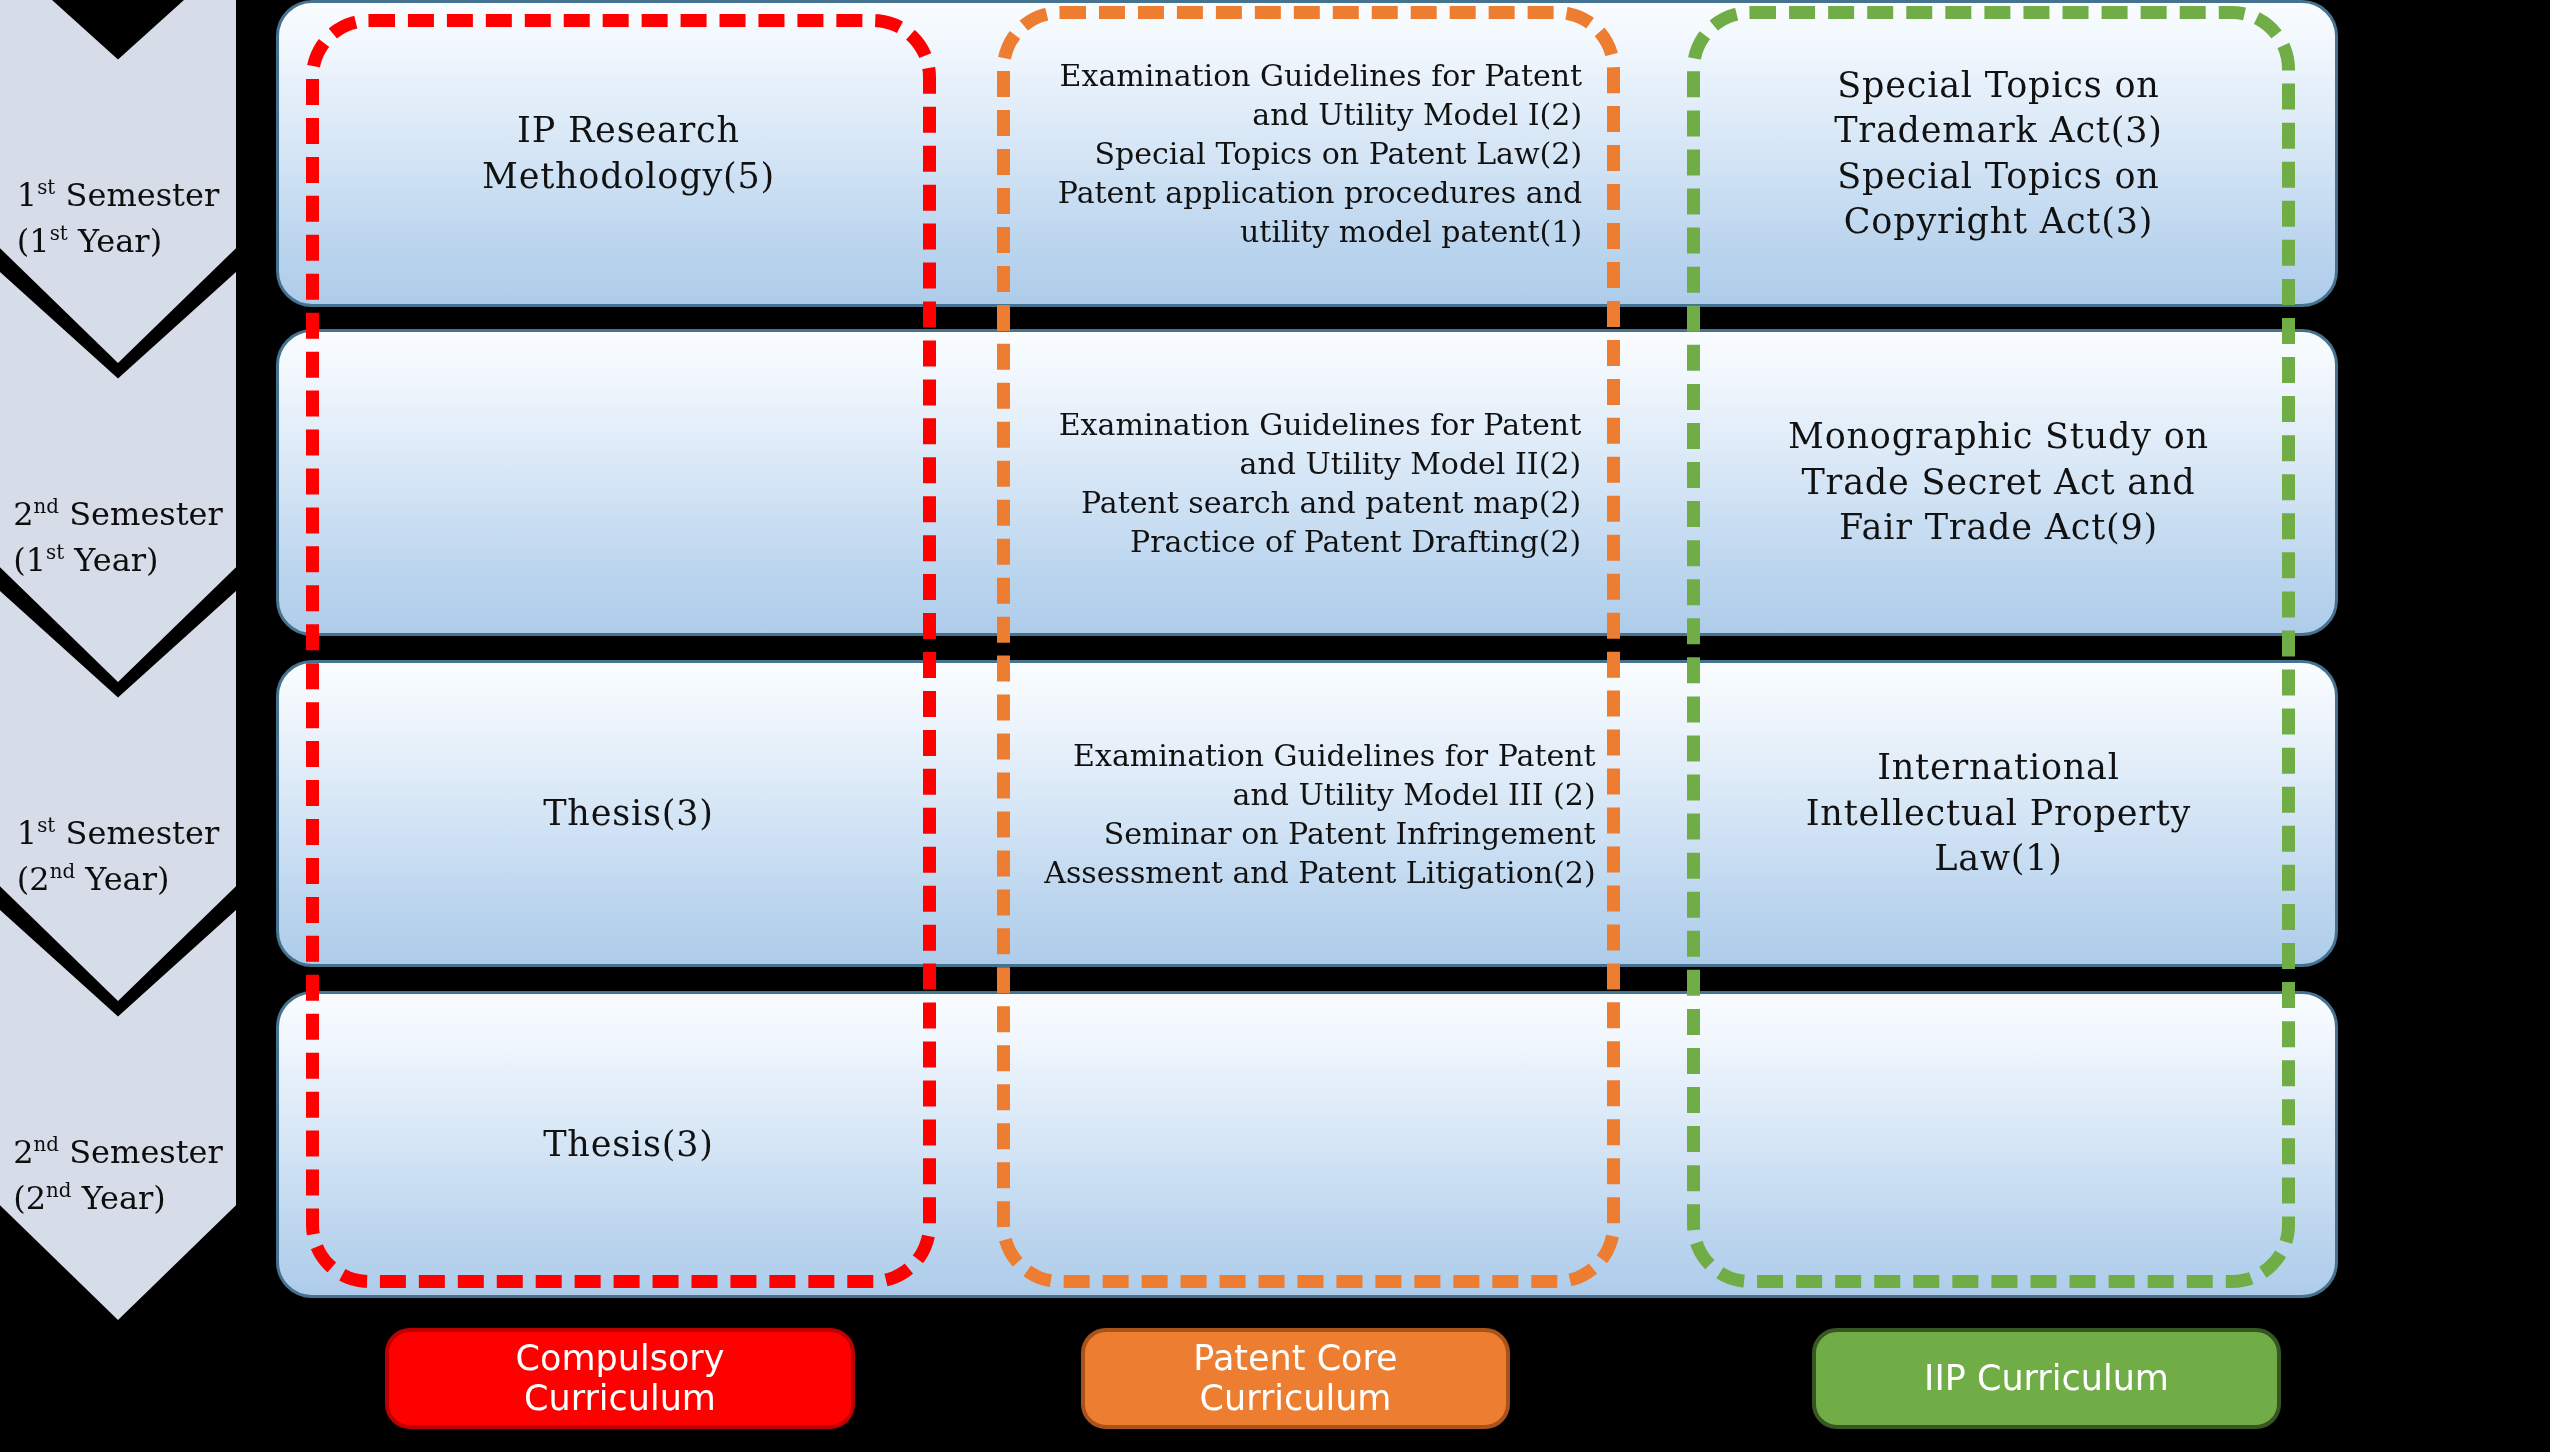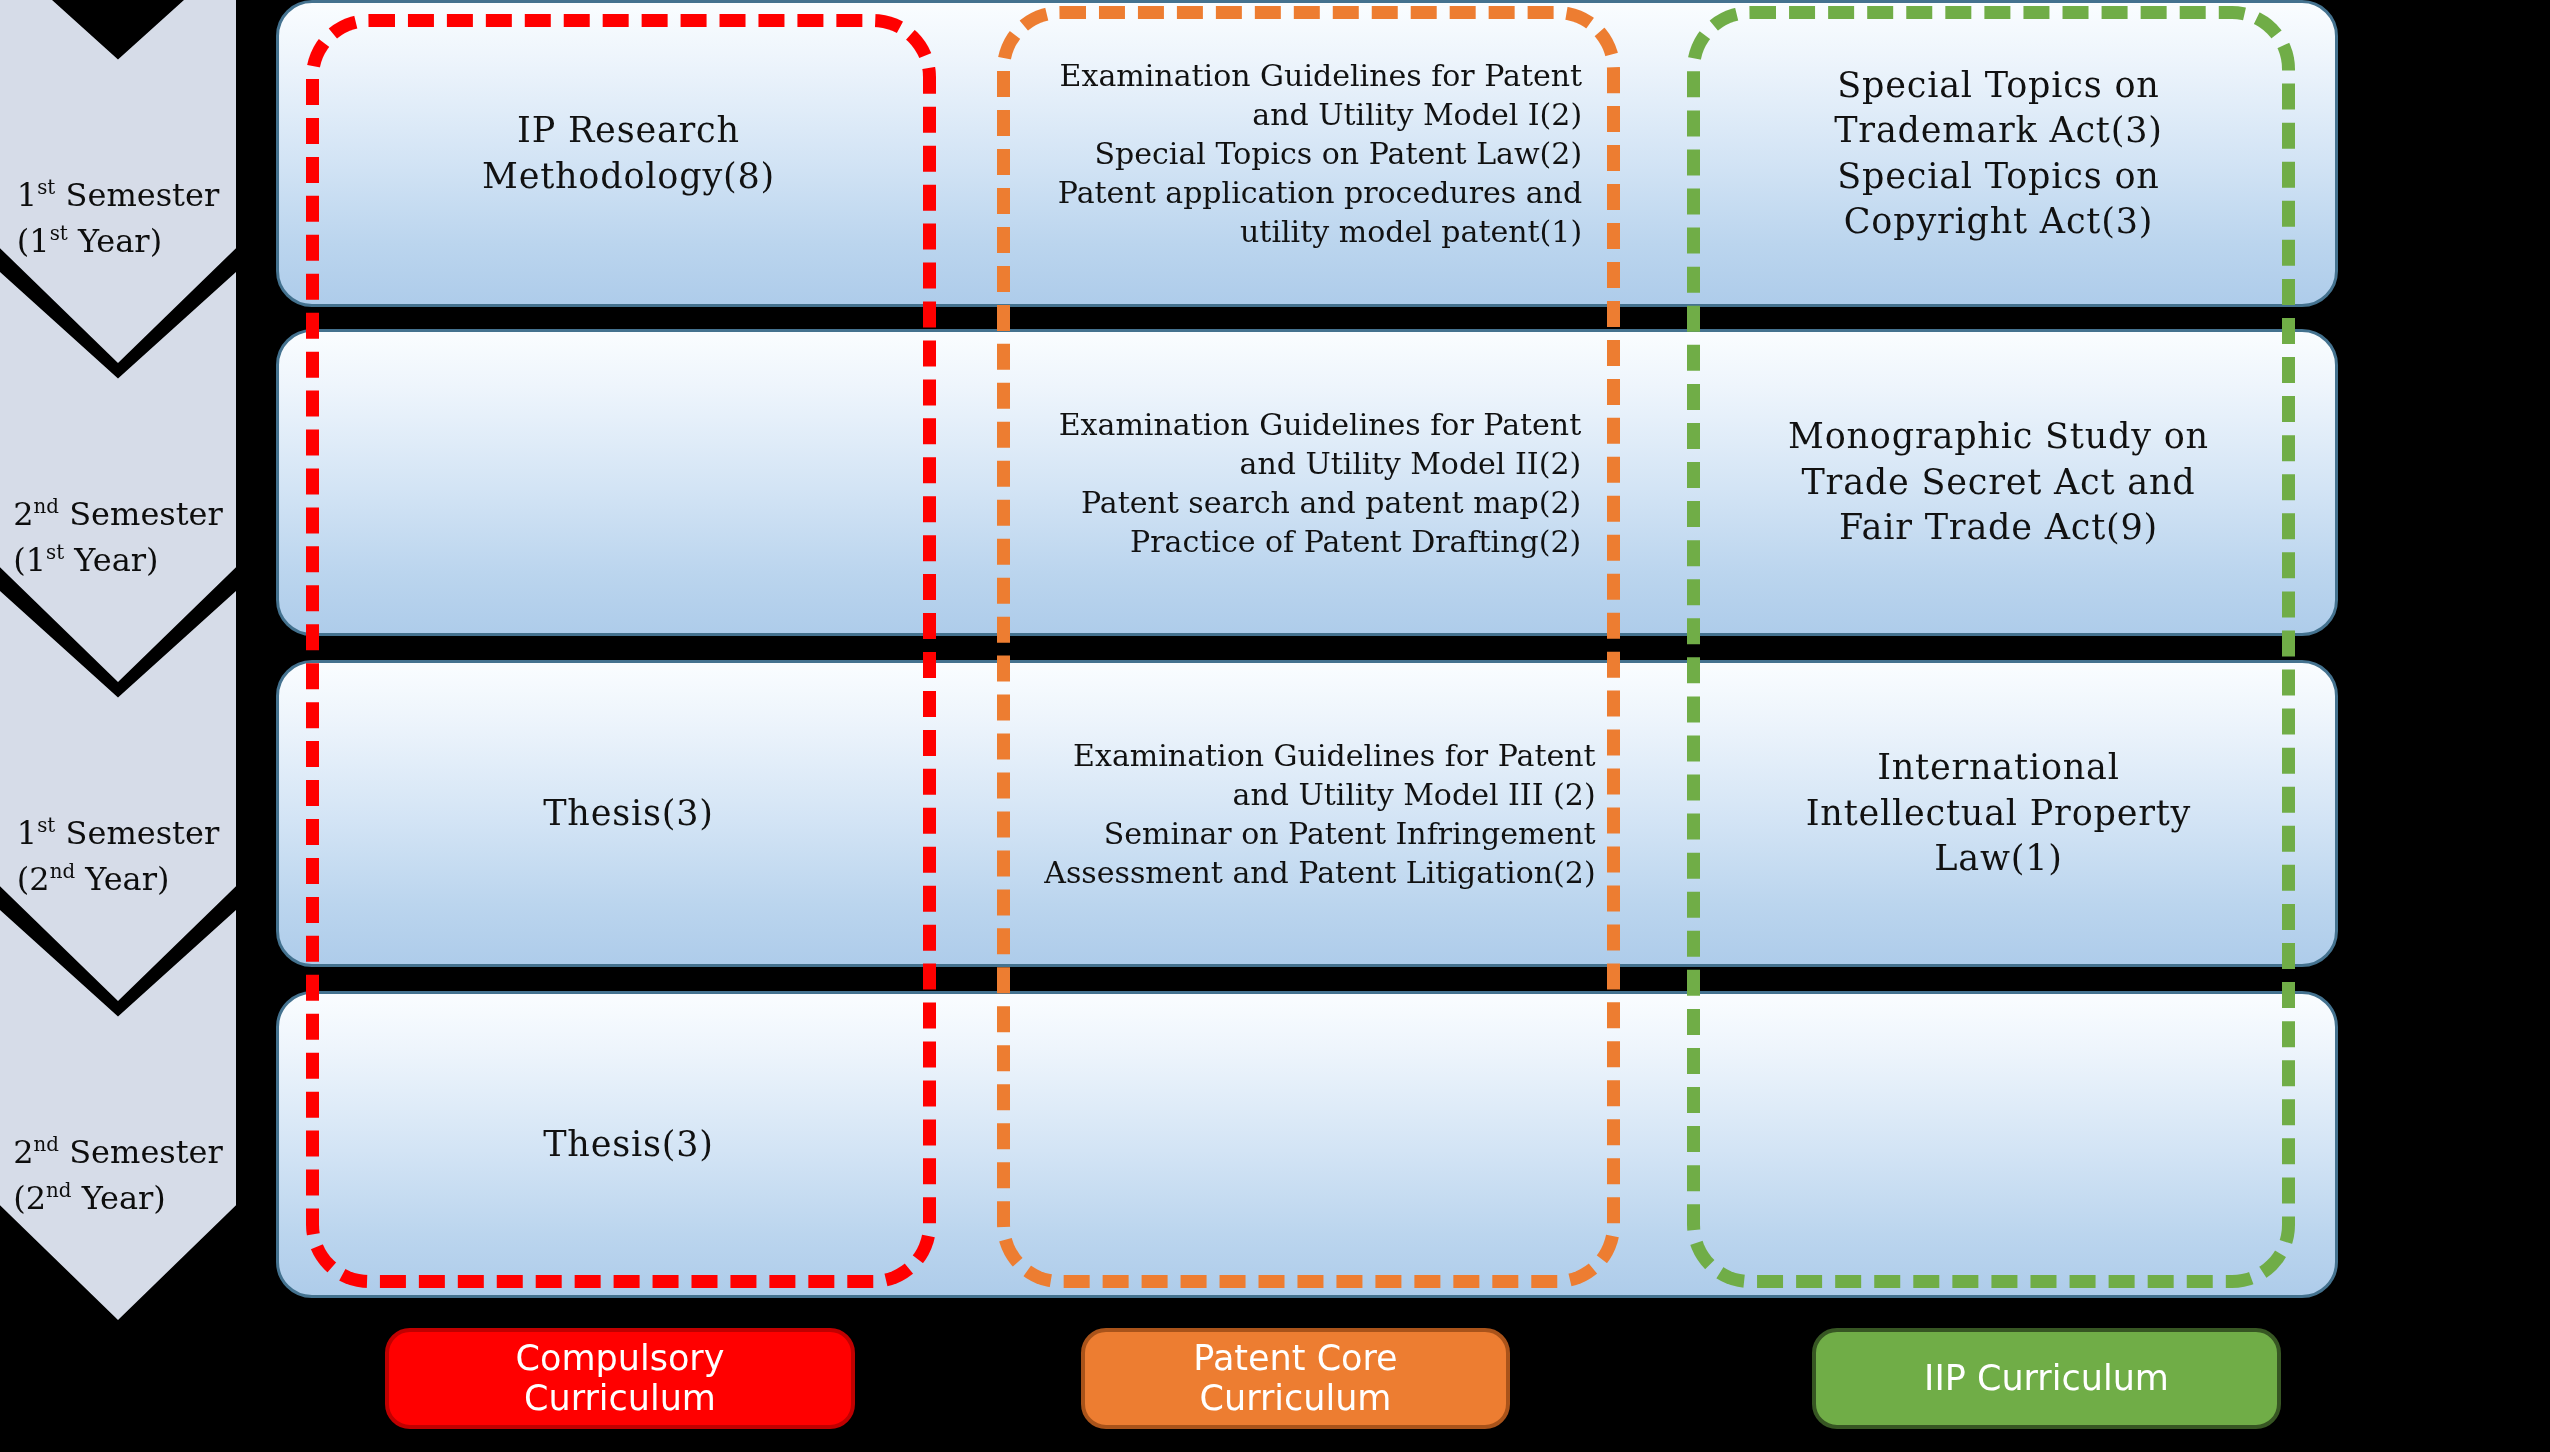--- a/index.html
+++ b/index.html
@@ -111,21 +111,21 @@
     </div>
   </div>
 </div>
 
 <div id="panels">
 
   <div class="row" style="top:0px;height:307px;">
     <div class="cells">
       <div class="cell c1">
         <div class="cell-text big" style="white-space: pre-line;">IP Research
-Methodology(8)</div>
+Methodology(5)</div>
       </div>
       <div class="cell c2">
         <div class="cell-text small" style="white-space: pre-line;">Examination Guidelines for Patent
 and Utility Model I(2)
 Special Topics on Patent Law(2)
 Patent application procedures and
 utility model patent(1)</div>
       </div>
       <div class="cell c3">
         <div class="cell-text big" style="white-space: pre-line;">Special Topics on

